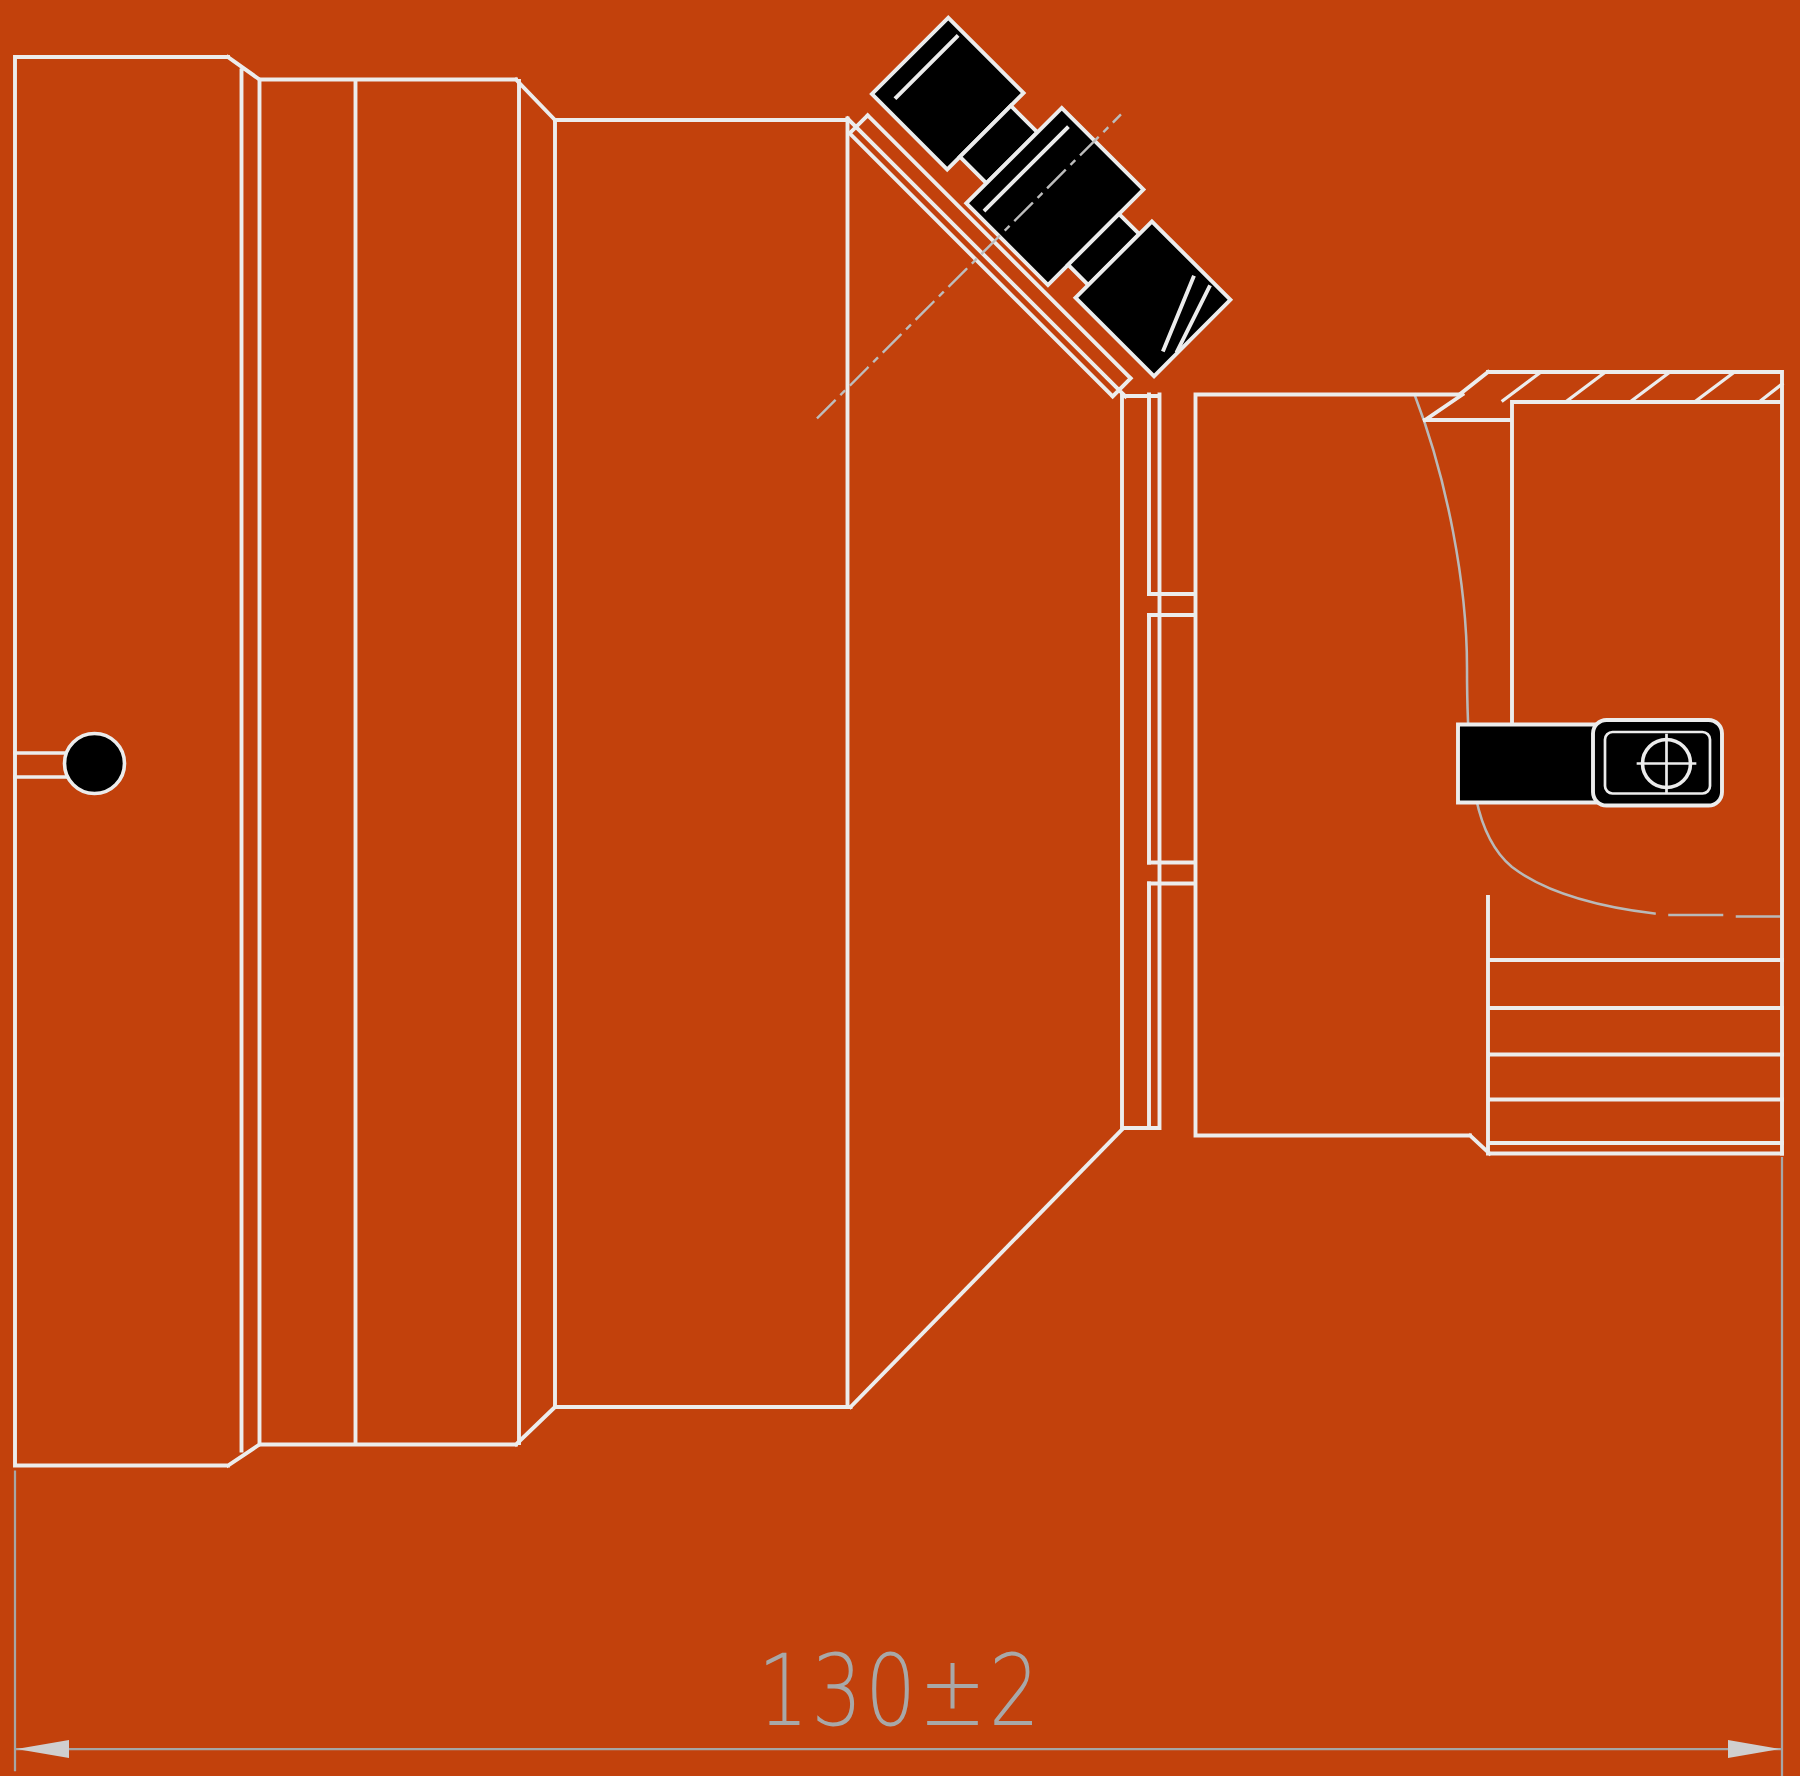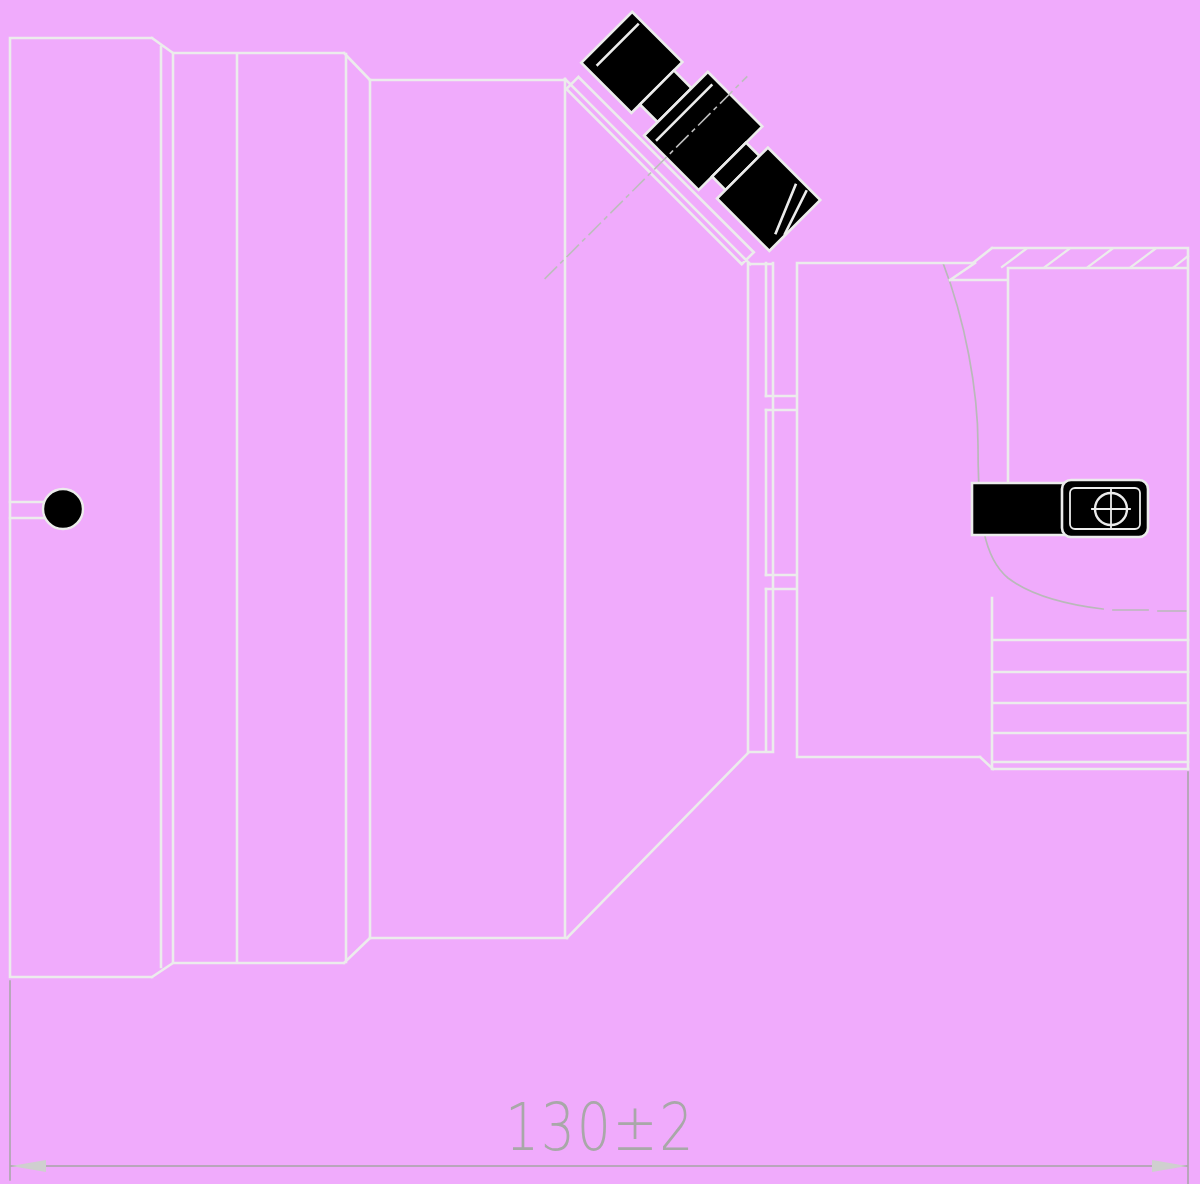--- a/index.html
+++ b/index.html
@@ -1,16 +1,16 @@
 <!DOCTYPE html>
 <html><head>
 <meta charset="utf-8">
 <style>
   html,body{margin:0;padding:0;background:#000;}
-  .stage{position:relative;width:1200px;height:1184px;background:#f0abfc;overflow:hidden;}
+  .stage{position:relative;width:1200px;height:1184px;background:#c2410c;overflow:hidden;}
   svg{display:block;}
   text.dim{font-family:"DejaVu Sans","Liberation Sans",sans-serif;font-weight:200;letter-spacing:2px;}
 </style>
 </head>
 <body>
 
 <div class="stage">
 <svg width="1200" height="1184" viewBox="0 0 1200 1184" fill="none" stroke-linecap="square" stroke-linejoin="miter">
 
   <g stroke="#ececec" stroke-width="2.6">

